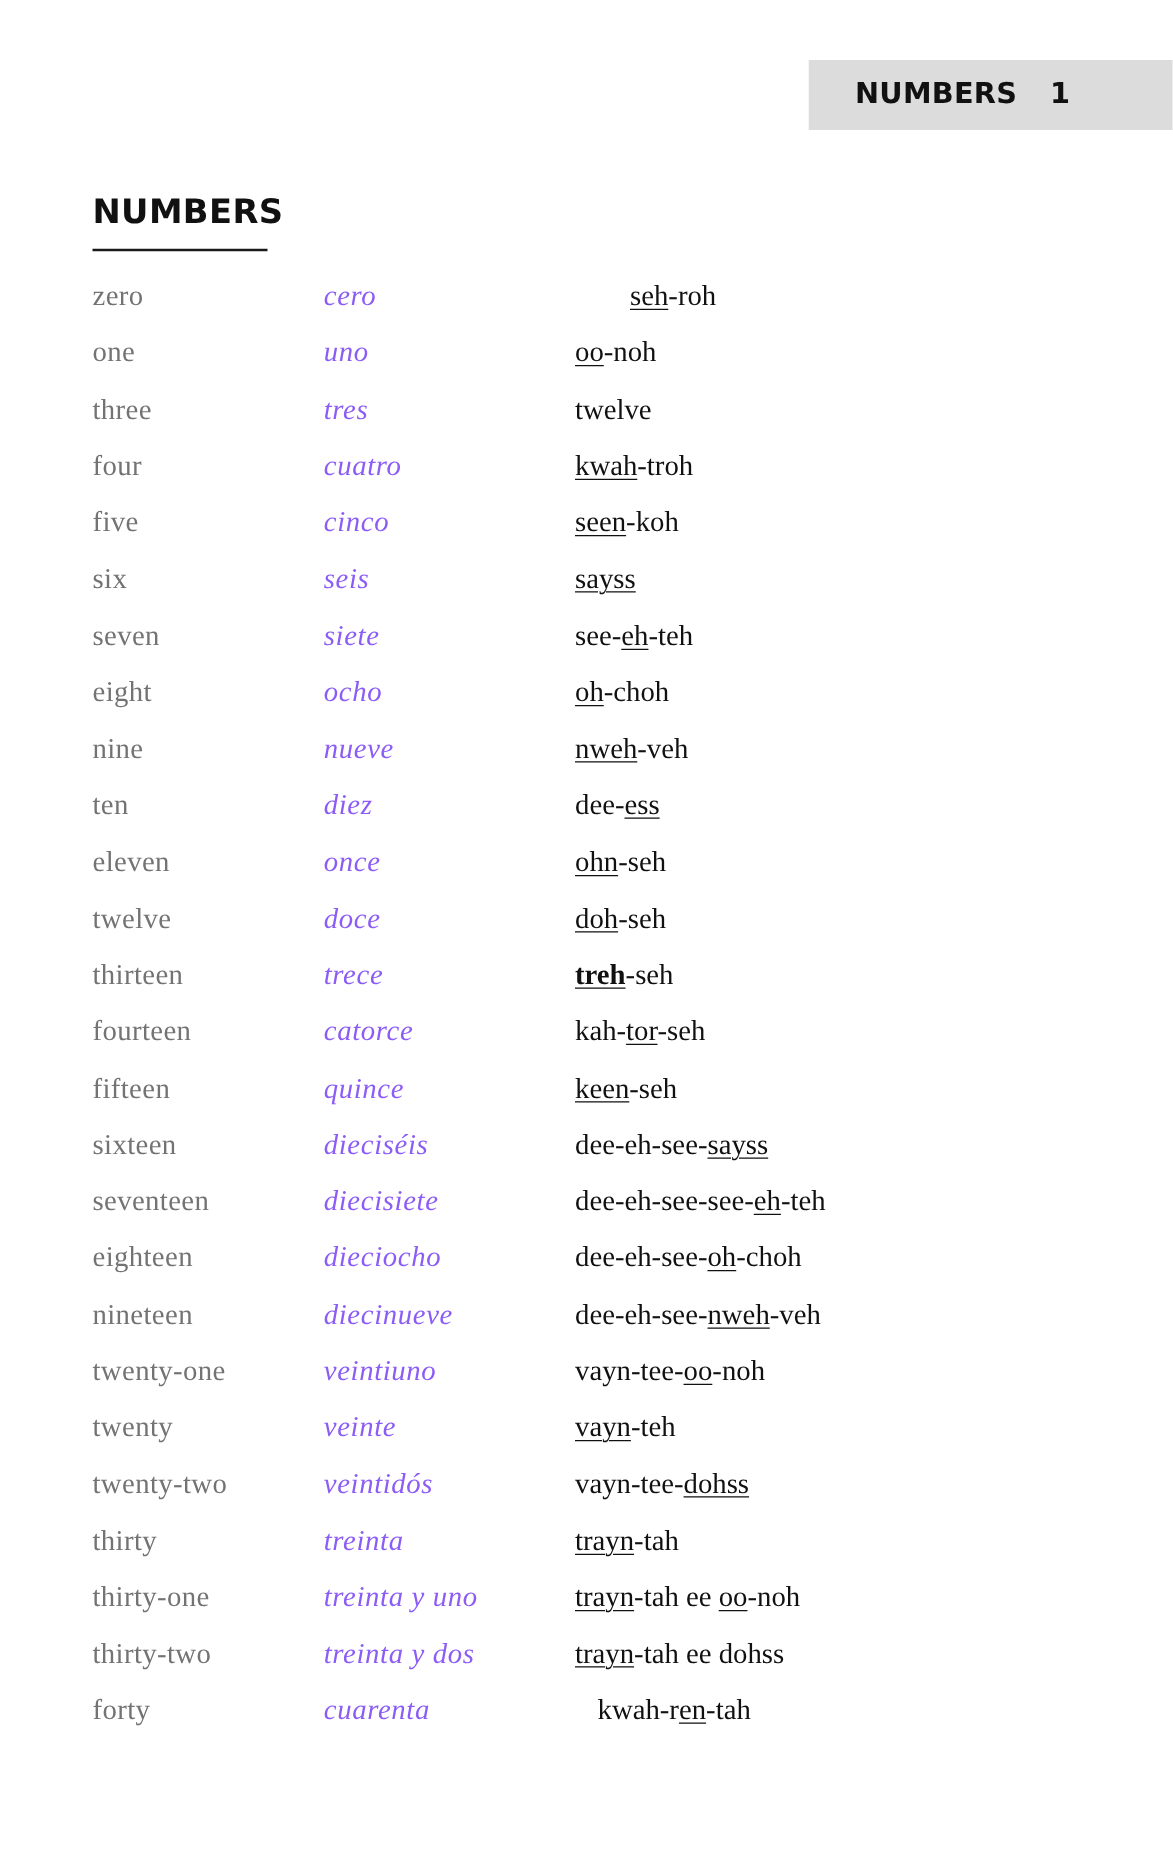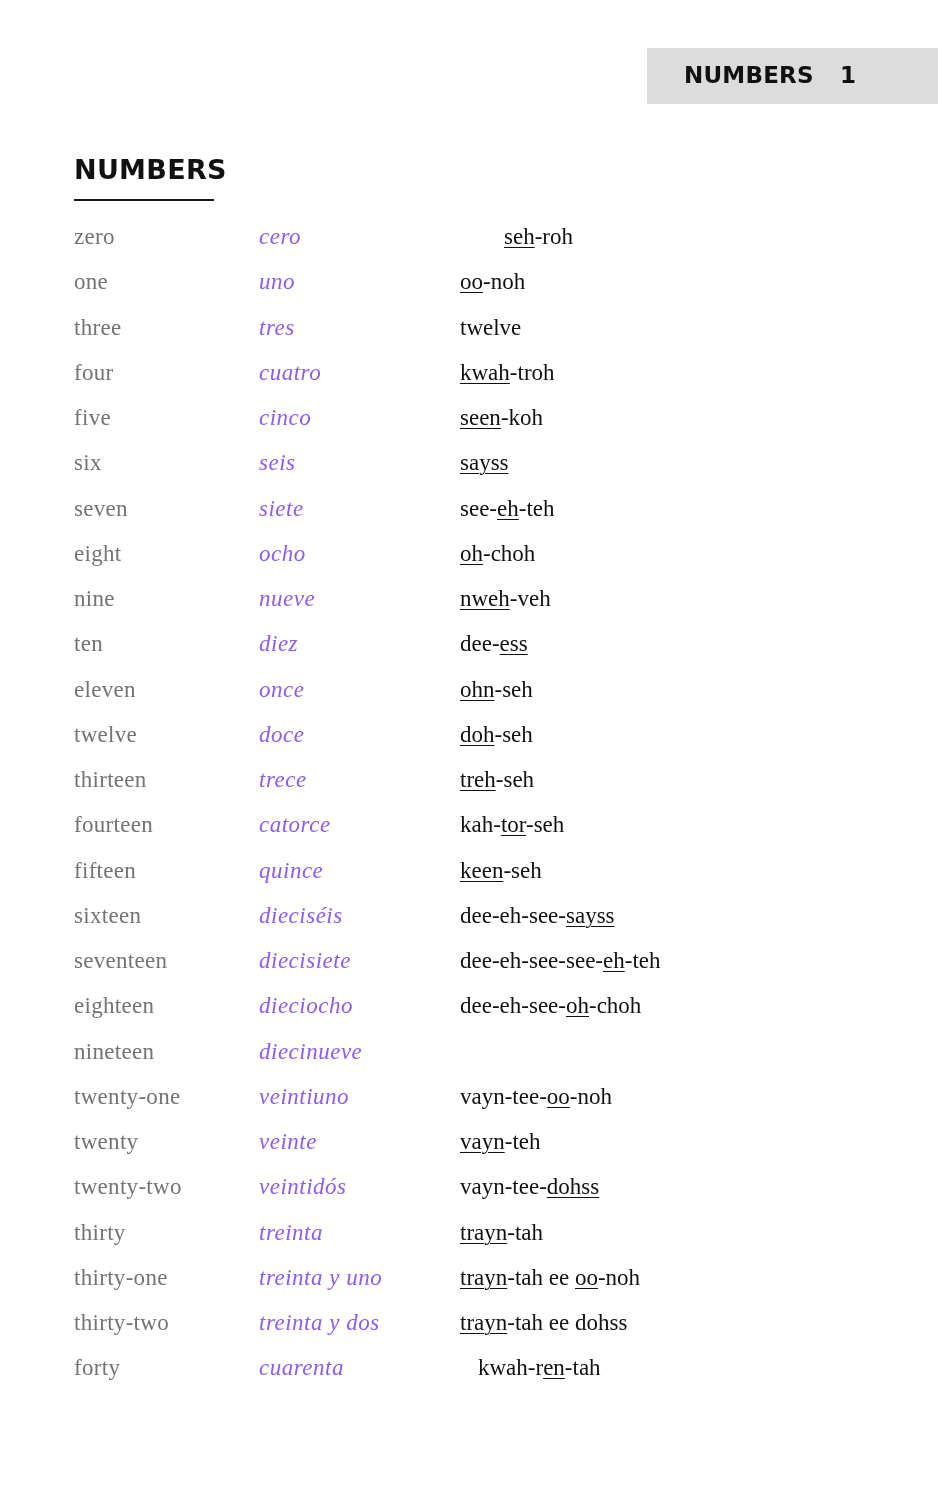--- a/index.html
+++ b/index.html
@@ -110,21 +110,21 @@
     <span class="col-pr"><u style="position: static;">ohn</u><span style="position: static;">-seh</span></span>
   </div>
     <div class="vocab-row">
     <span class="col-en">twelve</span>
     <span class="col-es">doce</span>
     <span class="col-pr"><u style="position: static;">doh</u><span style="position: static;">-seh</span></span>
   </div>
     <div class="vocab-row">
     <span class="col-en">thirteen</span>
     <span class="col-es">trece</span>
-    <span class="col-pr"><u style="position: static;">treh</u><span style="position: static;">-seh</span></span>
+    <span class="col-pr"><u style="position: static; font-weight: bold;">treh</u><span style="position: static;">-seh</span></span>
   </div>
     <div class="vocab-row">
     <span class="col-en">fourteen</span>
     <span class="col-es">catorce</span>
     <span class="col-pr"><span style="position: static;">kah-</span><u style="position: static;">tor</u><span style="position: static;">-seh</span></span>
   </div>
     <div class="vocab-row">
     <span class="col-en">fifteen</span>
     <span class="col-es">quince</span>
     <span class="col-pr"><u style="position: static;">keen</u><span style="position: static;">-seh</span></span>
@@ -140,20 +140,21 @@
     <span class="col-pr"><span style="position: static;">dee-eh-see-see-</span><u style="position: static;">eh</u><span style="position: static;">-teh</span></span>
   </div>
     <div class="vocab-row">
     <span class="col-en">eighteen</span>
     <span class="col-es">dieciocho</span>
     <span class="col-pr"><span style="position: static;">dee-eh-see-</span><u style="position: static;">oh</u><span style="position: static;">-choh</span></span>
   </div>
     <div class="vocab-row">
     <span class="col-en">nineteen</span>
     <span class="col-es">diecinueve</span>
+    <span class="col-pr"><span style="position: static;">dee-eh-see-</span><u style="position: static;">nweh</u><span style="position: static;">-veh</span></span>
   </div>
     <div class="vocab-row">
     <span class="col-en">twenty-one</span>
     <span class="col-es">veintiuno</span>
     <span class="col-pr"><span style="position: static;">vayn-tee-</span><u style="position: static;">oo</u><span style="position: static;">-noh</span></span>
   </div>
     <div class="vocab-row">
     <span class="col-en">twenty</span>
     <span class="col-es">veinte</span>
     <span class="col-pr"><u style="position: static;">vayn</u><span style="position: static;">-teh</span></span>

